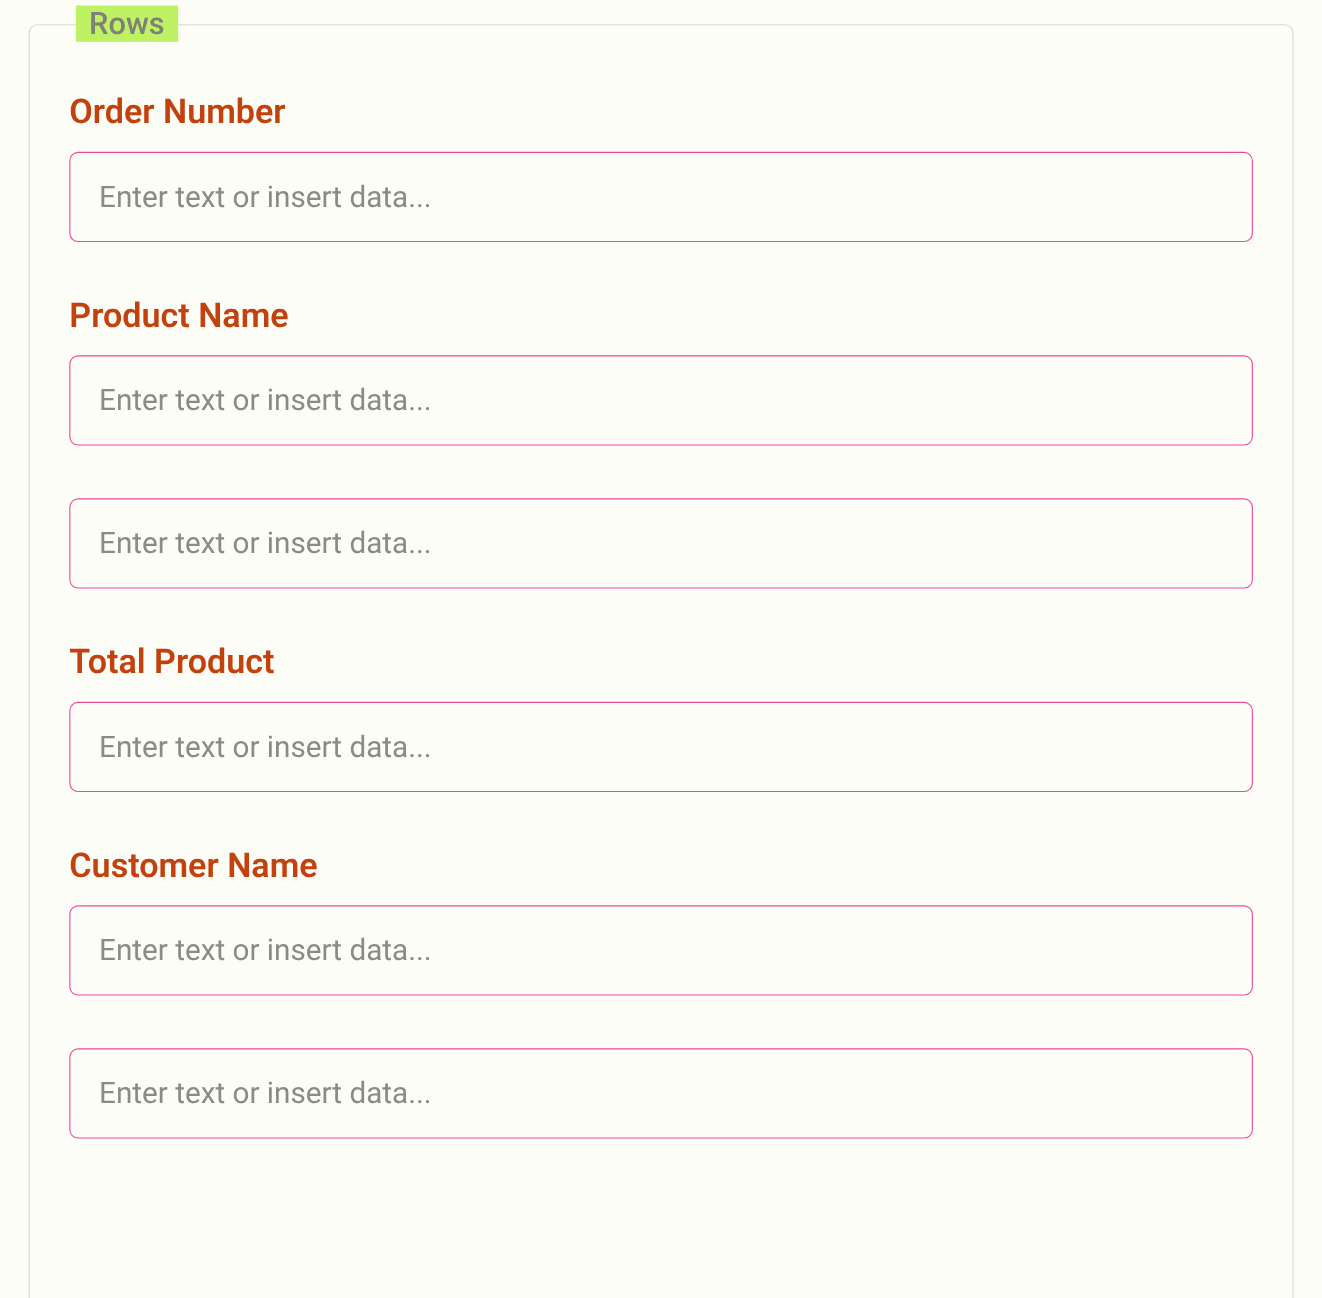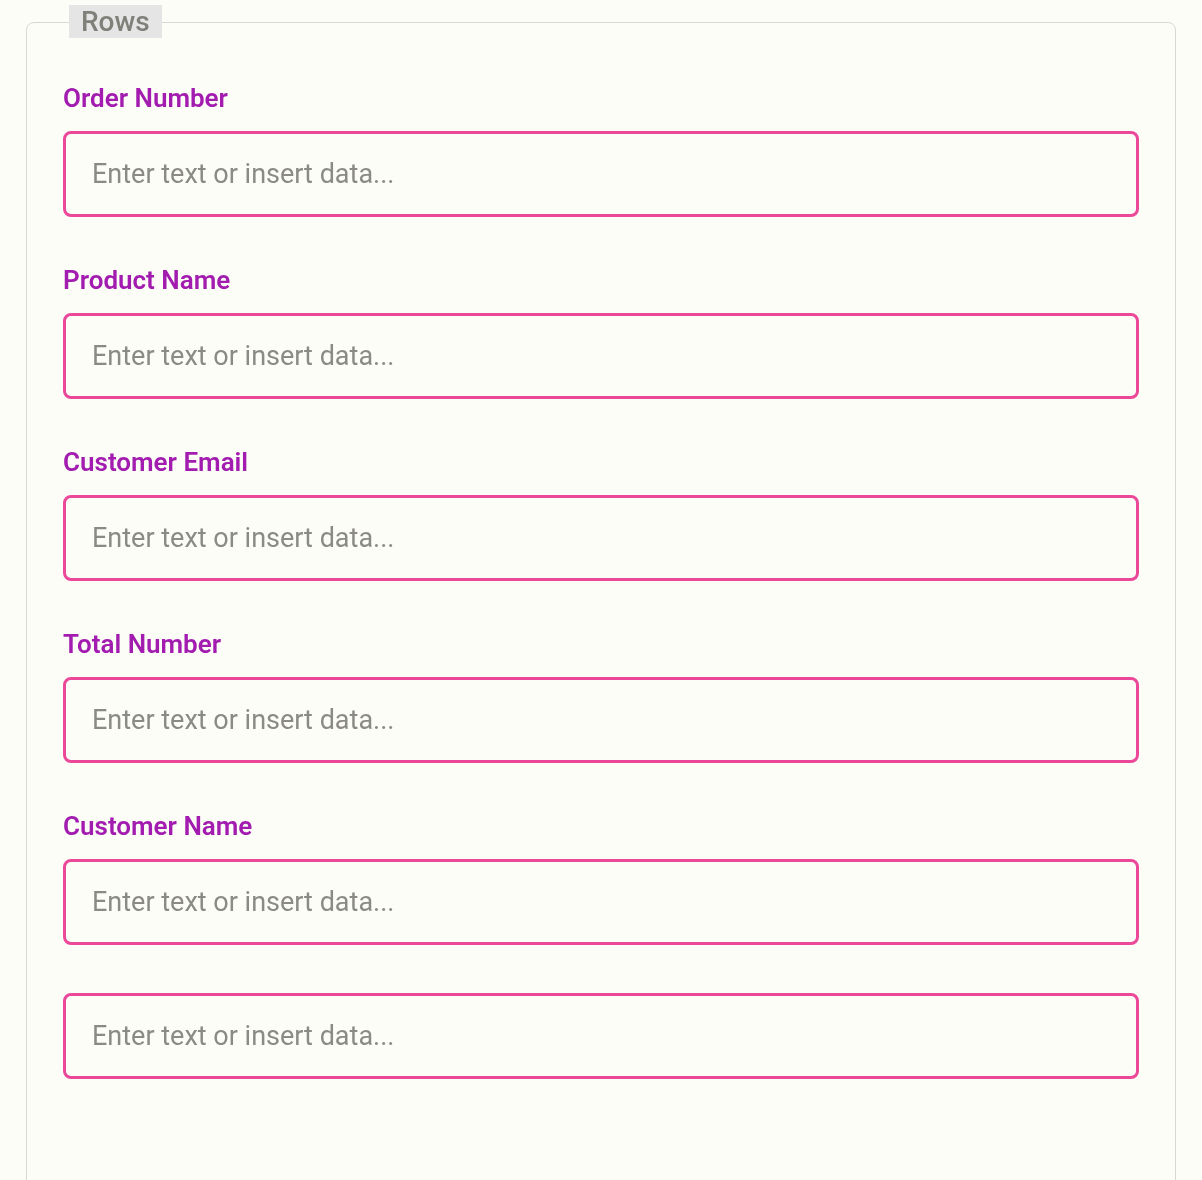--- a/index.html
+++ b/index.html
@@ -23,42 +23,42 @@
       margin: 22px 26px 0 26px;
       padding: 60px 36px 36px 36px;
       background: #fdfdf8;
       min-height: 1180px;
     }
 
     .legend {
       position: absolute;
       top: -18px;
       left: 42px;
-      background: #e5e5e5;
+      background: #bef264;
       padding: 0 12px;
       color: #80807a;
       font-size: 28px;
       font-weight: 500;
     }
 
     .form-group {
       margin-bottom: 48px;
     }
 
     .field-label {
       display: block;
-      color: #a21caf;
-      font-size: 26px;
+      color: #c2410c;
+      font-size: 31px;
       font-weight: 600;
       margin-bottom: 18px;
     }
 
     .field-input {
       width: 100%;
-      border: 3px solid #ec4899;
+      border: 1px solid #ec4899;
       border-radius: 8px;
       padding: 24px 26px;
       font-size: 27px;
       color: #2b2b28;
       background: #fdfdf8;
       outline: none;
       font-family: inherit;
     }
 
     .field-input::placeholder {
@@ -75,26 +75,25 @@
     <label class="field-label">Order Number</label>
     <input type="text" class="field-input" placeholder="Enter text or insert data..." style="">
   </div>
 
   <div class="form-group">
     <label class="field-label">Product Name</label>
     <input type="text" class="field-input" placeholder="Enter text or insert data..." style="">
   </div>
 
   <div class="form-group">
-    <label class="field-label">Customer Email</label>
     <input type="text" class="field-input" placeholder="Enter text or insert data..." style="">
   </div>
 
   <div class="form-group">
-    <label class="field-label">Total Number</label>
+    <label class="field-label">Total Product</label>
     <input type="text" class="field-input" placeholder="Enter text or insert data..." style="">
   </div>
 
   <div class="form-group">
     <label class="field-label">Customer Name</label>
     <input type="text" class="field-input" placeholder="Enter text or insert data..." style="">
   </div>
 
   <div class="form-group">
     <input type="text" class="field-input" placeholder="Enter text or insert data..." style="">

